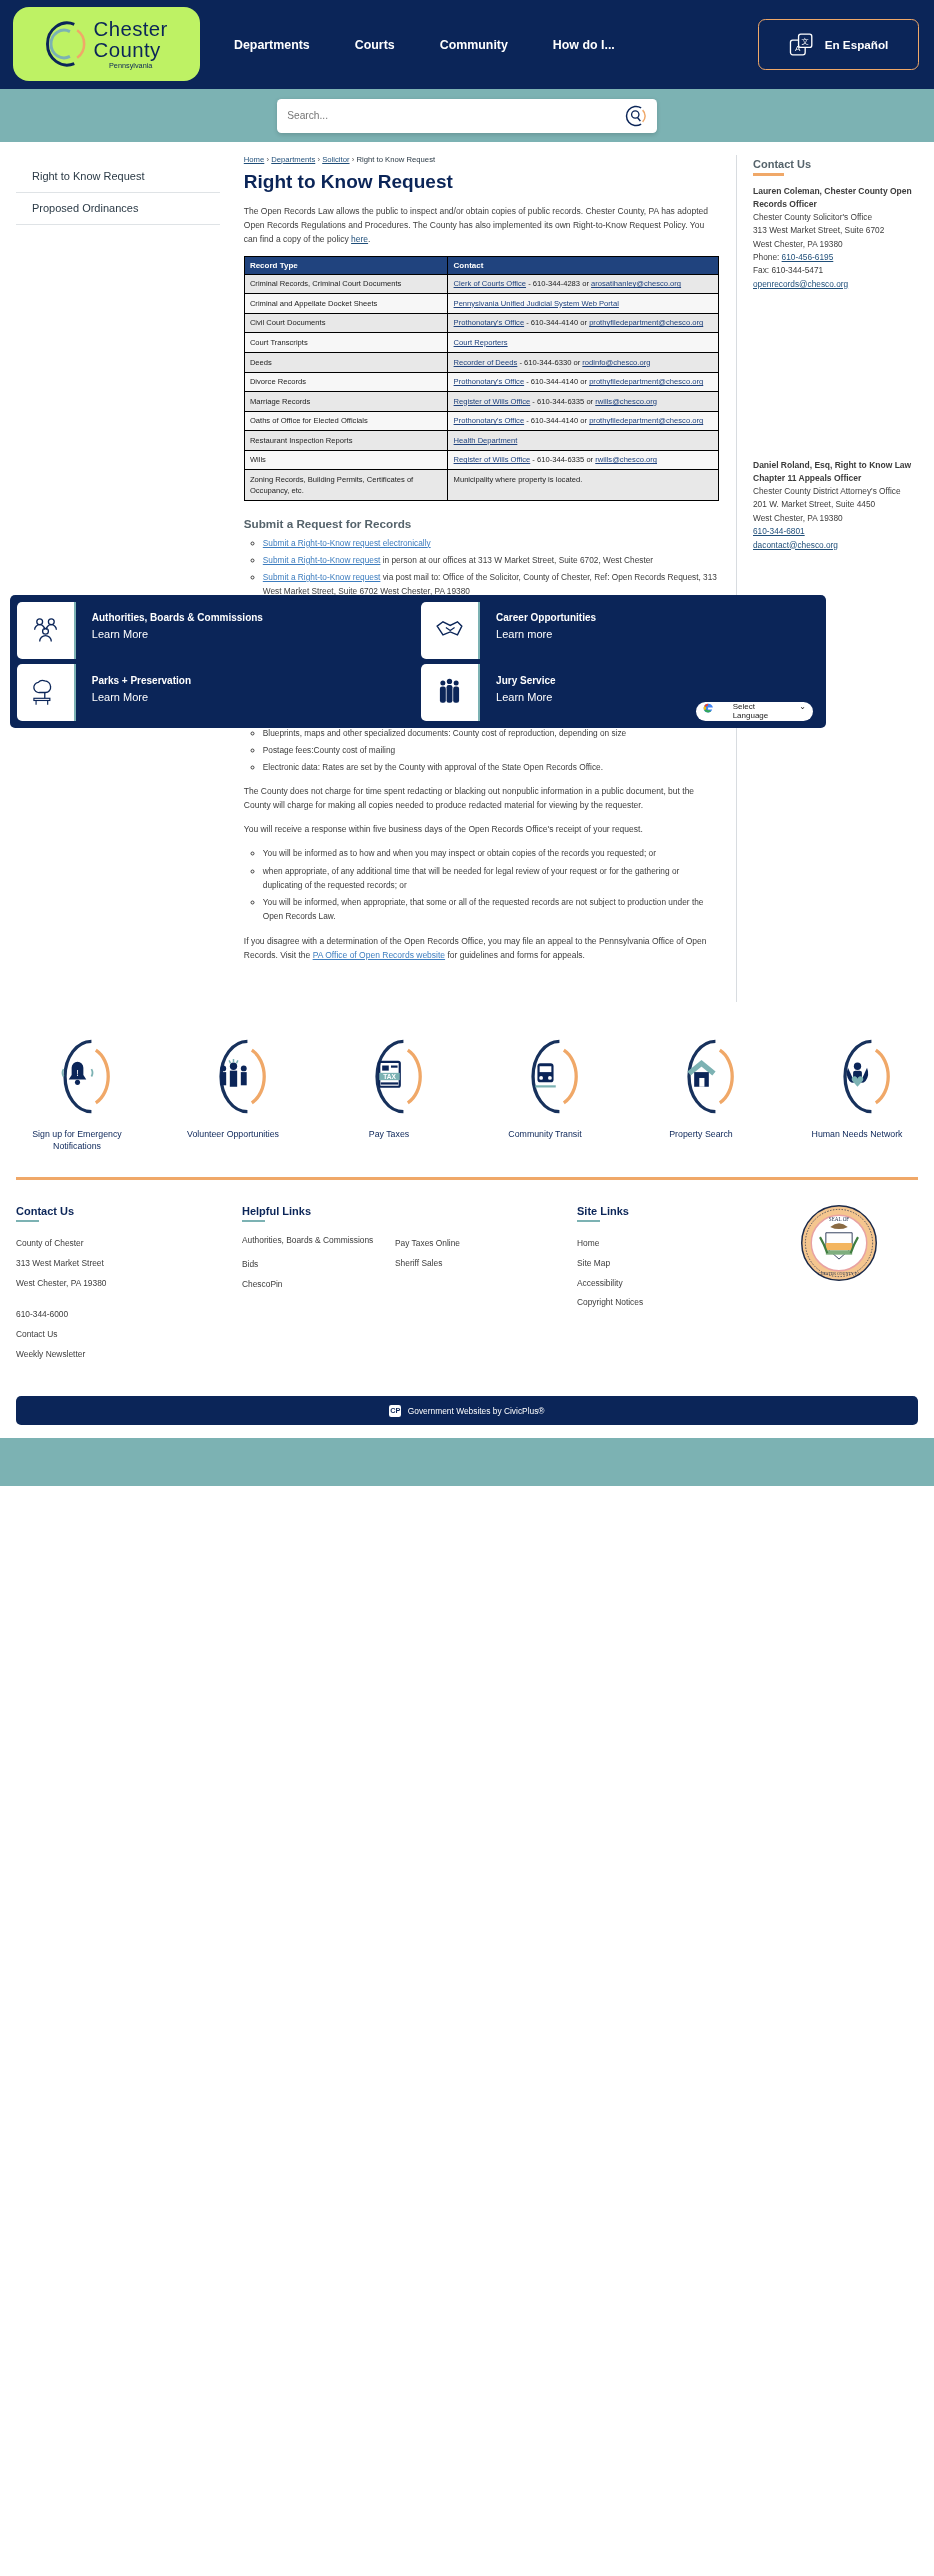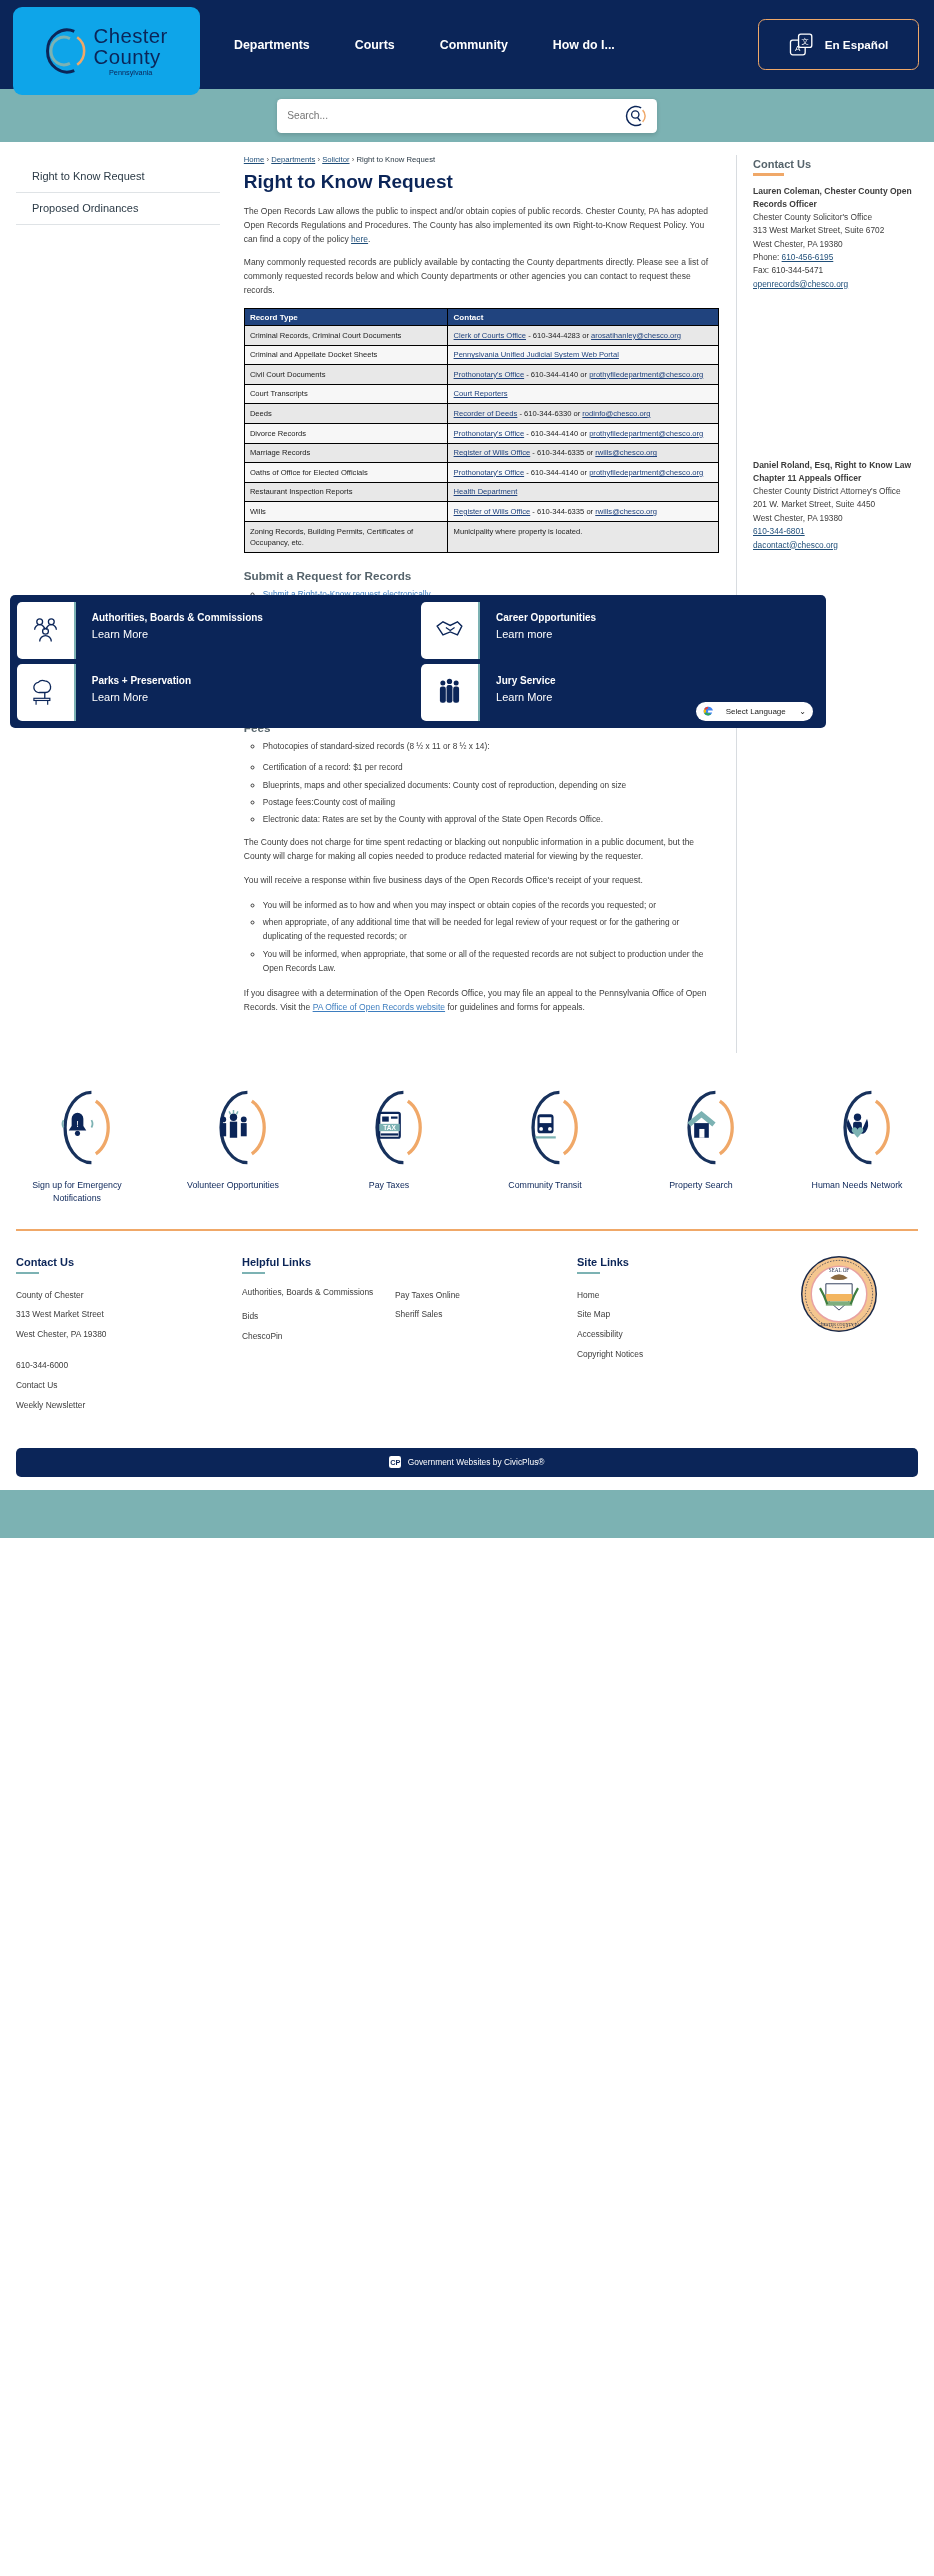--- a/index.html
+++ b/index.html
@@ -1,21 +1,21 @@
 <!DOCTYPE html>
 <html style="font-size:11.7px"><head>
 <meta charset="utf-8">
 <style>
   *{box-sizing:border-box;margin:0;padding:0;}
   body{width:934px;font-family:"Liberation Sans",sans-serif;background:#fff;color:#333;}
   a{color:#1f4e79;}
 
   
   .topbar{background:#0b2558;height:89px;position:relative;display:flex;align-items:center;}
-  .logo-card{position:absolute;left:13px;top:7.3px;width:187px;height:88px;background:#0ea5e9;border-radius:9px;display:flex;align-items:center;justify-content:center;}
+  .logo-card{position:absolute;left:13px;top:7.3px;width:187px;height:74px;background:#bef264;border-radius:16px;display:flex;align-items:center;justify-content:center;}
   .logo-inner{display:flex;align-items:center;gap:4.4px;}
   .logo-mark{width:44px;height:48px;position:relative;}
   .logo-txt{line-height:1;}
   .logo-txt .l1{font-size:20.4px;color:#0b2558;font-weight:400;letter-spacing:0.4px;}
   .logo-txt .l2{font-size:20.4px;color:#0b2558;font-weight:400;letter-spacing:0.4px;}
   .logo-txt .l3{font-size:7.3px;color:#0b2558;text-align:center;margin-top:1.5px;}
   .nav{position:absolute;left:234px;display:flex;gap:45px;align-items:center;}
   .nav a{color:#fff;text-decoration:none;font-size:12.4px;font-weight:700;}
   .lang-btn{position:absolute;right:14.6px;top:19px;width:161px;height:51px;border:1.5px solid #f0a868;border-radius:7.3px;display:flex;align-items:center;justify-content:center;gap:10.2px;}
   .lang-btn .lbl{color:#fff;font-size:11.7px;font-weight:700;}
@@ -63,21 +63,21 @@
   .aside .ln a{color:#1f4e79;}
   .aside .blk2{margin-top:168px;}
 
   
   .overlay{position:absolute;left:10.2px;top:453px;width:816px;background:#0b2558;border-radius:5.1px;padding:6.6px;display:grid;grid-template-columns:1fr 1fr;gap:5.8px;z-index:5;}
   .ocard{display:flex;align-items:stretch;gap:0;height:57px;}
   .oicon{width:57px;background:#fff;border-radius:5.1px 0 0 5.1px;display:flex;align-items:center;justify-content:center;flex:0 0 57px;}
   .obody{flex:1;padding:10.2px 0 0 16px;border-left:2.9px solid #7cb2b3;}
   .obody .t{color:#fff;font-size:10px;font-weight:700;}
   .obody .s{color:#fff;font-size:11px;margin-top:5.1px;}
-  .gtrans{position:absolute;right:13px;bottom:7.3px;width:117px;height:19px;background:#fff;border-radius:10.2px;display:flex;align-items:center;padding:0 7.3px;gap:12px;z-index:6;}
+  .gtrans{position:absolute;right:13px;bottom:7.3px;width:117px;height:19px;background:#fff;border-radius:10.2px;display:flex;align-items:flex-start;padding:0 7.3px;gap:19px;z-index:6;}
   .gtrans .gl{font-size:8px;color:#222;flex:1;}
   .gtrans .cv{font-size:8px;color:#222;}
 
   
   .quicklinks{display:flex;justify-content:center;gap:39px;padding:32px 0 25px 0;}
   .ql{width:117px;text-align:center;}
   .ql .ring{width:79px;height:85px;margin:0 auto 8.8px auto;position:relative;}
   .ql .lbl{font-size:8.8px;color:#0b2558;line-height:1.4;}
   .topline{height:2.2px;background:#f0a868;margin:0 16px;}
 
@@ -167,21 +167,20 @@
   <main class="content">
 
     <div class="crumb">
       <a href="#">Home</a><span class="sep">›</span><a href="#">Departments</a><span class="sep">›</span><a href="#">Solicitor</a><span class="sep">›</span><span>Right to Know Request</span>
     </div>
 
     <h1 class="title">Right to Know Request</h1>
 
     <p><span>The Open Records Law allows the public to inspect and/or obtain copies of public records. Chester County, PA has adopted Open Records Regulations and Procedures. The County has also implemented its own Right-to-Know Request Policy. You can find a copy of the policy </span><a href="#">here</a><span>.</span></p>
 
-    <p>Many commonly requested records are publicly available by contacting the County departments directly. Please see a list of commonly requested records below and which County departments or other agencies you can contact to request these records.</p>
 
     <table class="recs">
       <thead>
         <tr>
           <th style="width:43%">Record Type</th>
           <th>Contact</th>
         </tr>
       </thead>
       <tbody id="recs-body">
           <tr>

